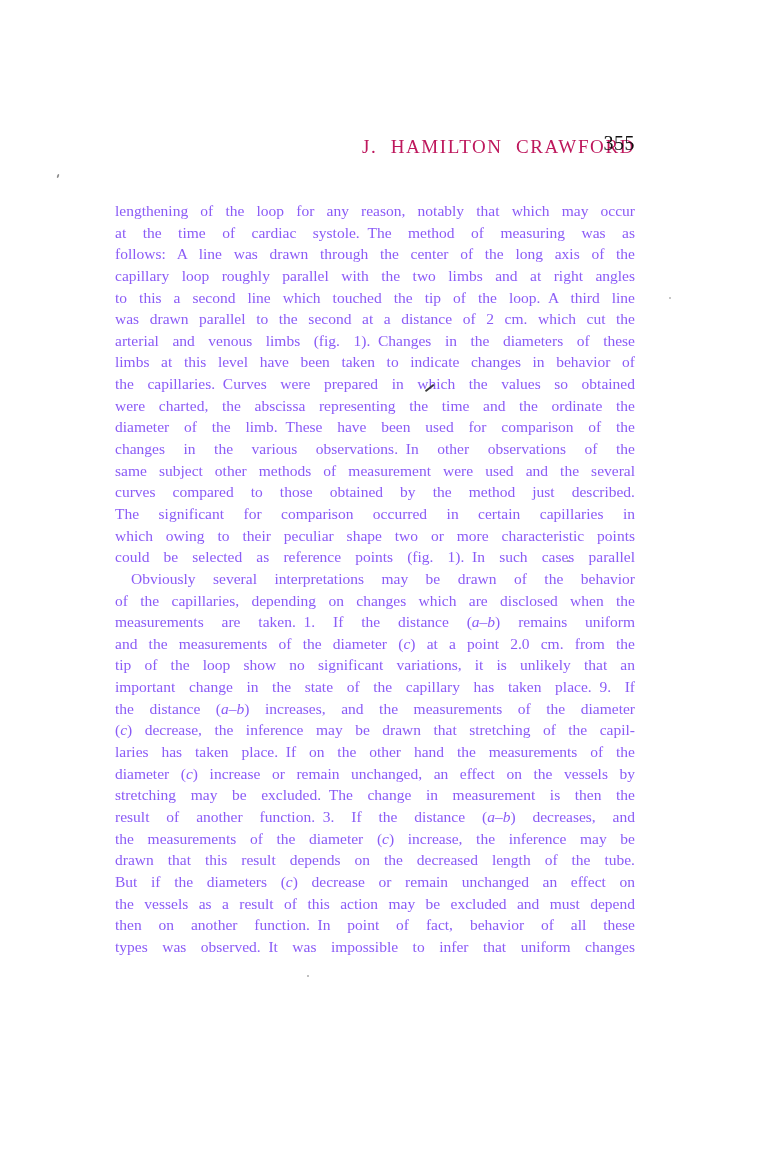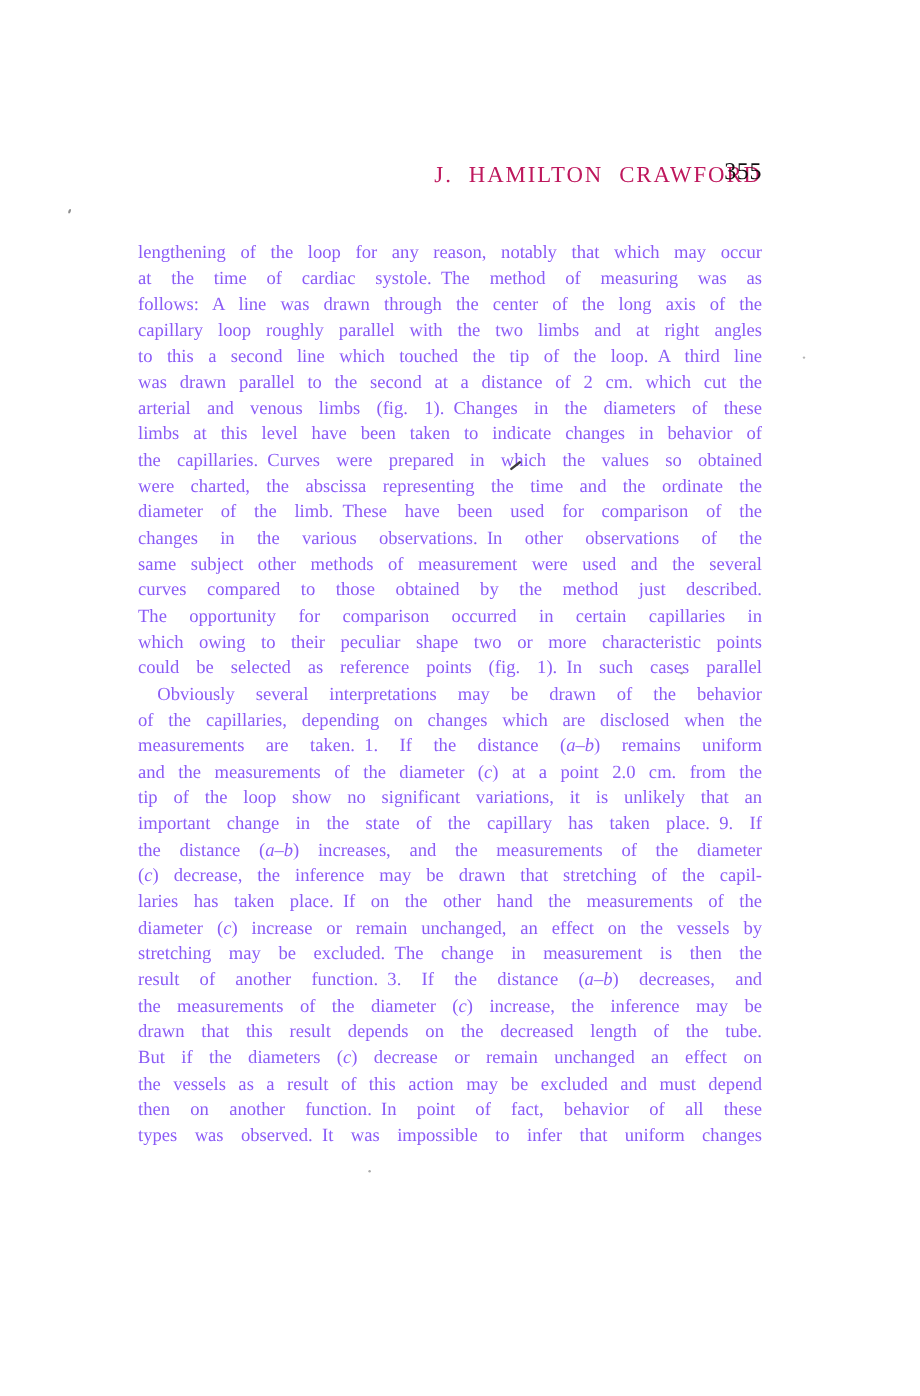--- a/index.html
+++ b/index.html
@@ -92,21 +92,21 @@
         <div class="line">to this a second line which touched the tip of the loop. A third line</div>
         <div class="line">was drawn parallel to the second at a distance of 2 cm. which cut the</div>
         <div class="line">arterial and venous limbs (fig. 1). Changes in the diameters of these</div>
         <div class="line">limbs at this level have been taken to indicate changes in behavior of</div>
         <div class="line">the capillaries. Curves were prepared in which the values so obtained</div>
         <div class="line">were charted, the abscissa representing the time and the ordinate the</div>
         <div class="line">diameter of the limb. These have been used for comparison of the</div>
         <div class="line">changes in the various observations. In other observations of the</div>
         <div class="line">same subject other methods of measurement were used and the several</div>
         <div class="line">curves compared to those obtained by the method just described.</div>
-        <div class="line">The opportunity for comparison occurred in certain capillaries in</div>
+        <div class="line">The significant for comparison occurred in certain capillaries in</div>
         <div class="line">which owing to their peculiar shape two or more characteristic points</div>
         <div class="line">could be selected as reference points (fig. 1). In such cases parallel</div>
       </div>
       <div class="paragraph">
         <div class="line indent">Obviously several interpretations may be drawn of the behavior</div>
         <div class="line">of the capillaries, depending on changes which are disclosed when the</div>
         <div class="line">measurements are taken. 1. If the distance (<i>a–b</i>) remains uniform</div>
         <div class="line">and the measurements of the diameter (<i>c</i>) at a point 2.0 cm. from the</div>
         <div class="line">tip of the loop show no significant variations, it is unlikely that an</div>
         <div class="line">important change in the state of the capillary has taken place. 9. If</div>

